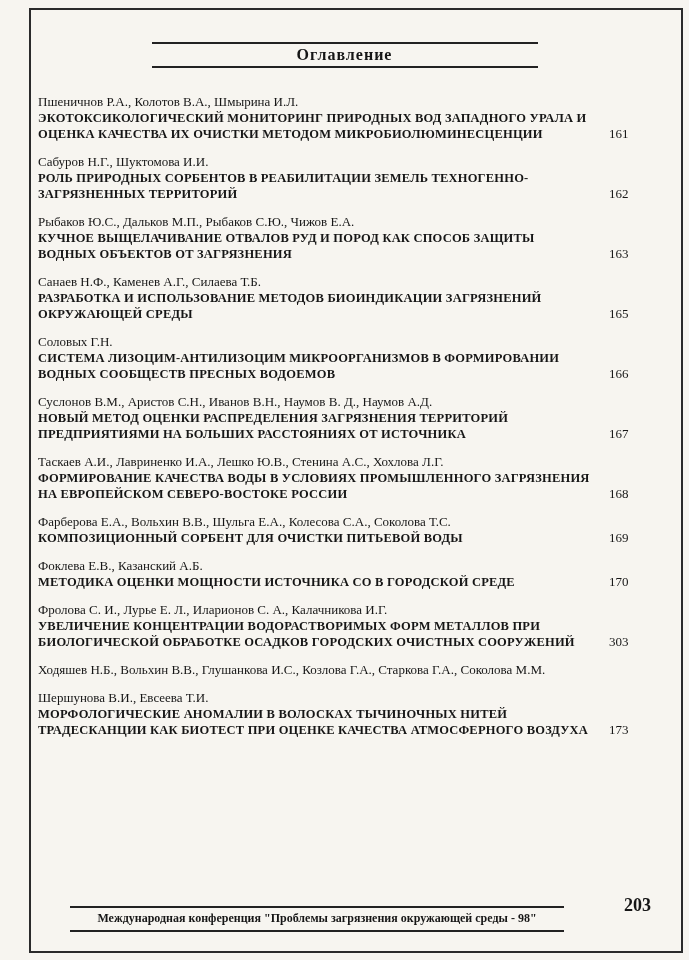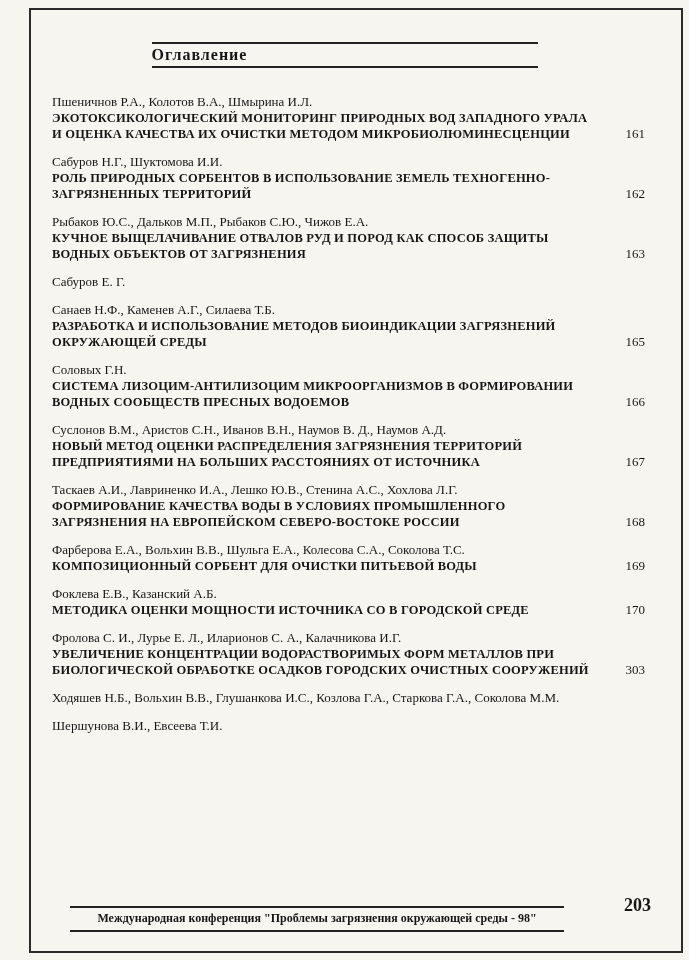--- a/index.html
+++ b/index.html
@@ -29,57 +29,56 @@
   .rule {
     height: 2px;
     background: #222;
   }
   .toc-header {
     position: absolute;
     top: 42px;
     left: 50%;
     transform: translateX(-50%);
     width: 386px;
-    text-align: left;
+    text-align: center;
   }
   .toc-header h1 {
     margin: 2px 0;
     font-size: 16px;
     font-weight: bold;
     letter-spacing: 1px;
   }
   .toc-list {
     position: absolute;
     top: 94px;
     left: 38px;
     right: 44px;
   }
   .entry {
     margin-bottom: 12px;
-    margin-left: 14px;
   }
   .authors {
     font-size: 13px;
     line-height: 16px;
   }
   .title-row {
     display: flex;
     align-items: flex-end;
   }
   .entry-title {
     flex: 1;
     padding-right: 14px;
     font-size: 12.5px;
     font-weight: bold;
     line-height: 16px;
     letter-spacing: 0.2px;
   }
   .entry-page {
     width: 36px;
-    text-align: right;
+    text-align: left;
     font-size: 13px;
     line-height: 16px;
   }
   .footer {
     position: absolute;
     bottom: 28px;
     left: 70px;
     width: 494px;
     text-align: center;
   }
@@ -114,35 +113,34 @@
     <div class="authors">Пшеничнов Р.А., Колотов В.А., Шмырина И.Л.</div>
     <div class="title-row">
       <div class="entry-title">ЭКОТОКСИКОЛОГИЧЕСКИЙ МОНИТОРИНГ ПРИРОДНЫХ ВОД ЗАПАДНОГО УРАЛА И ОЦЕНКА КАЧЕСТВА ИХ ОЧИСТКИ МЕТОДОМ МИКРОБИОЛЮМИНЕСЦЕНЦИИ</div>
       <div class="entry-page">161</div>
     </div>
   </div>
 
   <div class="entry">
     <div class="authors">Сабуров Н.Г., Шуктомова И.И.</div>
     <div class="title-row">
-      <div class="entry-title">РОЛЬ ПРИРОДНЫХ СОРБЕНТОВ В ИСПОЛЬЗОВАНИЕ ЗЕМЕЛЬ ТЕХНОГЕННО-ЗАГРЯЗНЕННЫХ ТЕРРИТОРИЙ</div>
+      <div class="entry-title">РОЛЬ ПРИРОДНЫХ СОРБЕНТОВ В РЕАБИЛИТАЦИИ ЗЕМЕЛЬ ТЕХНОГЕННО-ЗАГРЯЗНЕННЫХ ТЕРРИТОРИЙ</div>
       <div class="entry-page">162</div>
     </div>
   </div>
 
   <div class="entry">
     <div class="authors">Рыбаков Ю.С., Дальков М.П., Рыбаков С.Ю., Чижов Е.А.</div>
     <div class="title-row">
       <div class="entry-title">КУЧНОЕ ВЫЩЕЛАЧИВАНИЕ ОТВАЛОВ РУД И ПОРОД КАК СПОСОБ ЗАЩИТЫ ВОДНЫХ ОБЪЕКТОВ ОТ ЗАГРЯЗНЕНИЯ</div>
       <div class="entry-page">163</div>
     </div>
   </div>
 
   <div class="entry">
-    <div class="authors">Сабуров Е. Г.</div>
   </div>
 
   <div class="entry">
     <div class="authors">Санаев Н.Ф., Каменев А.Г., Силаева Т.Б.</div>
     <div class="title-row">
       <div class="entry-title">РАЗРАБОТКА И ИСПОЛЬЗОВАНИЕ МЕТОДОВ БИОИНДИКАЦИИ ЗАГРЯЗНЕНИЙ ОКРУЖАЮЩЕЙ СРЕДЫ</div>
       <div class="entry-page">165</div>
     </div>
   </div>
 
@@ -193,20 +191,24 @@
       <div class="entry-page">303</div>
     </div>
   </div>
 
   <div class="entry">
     <div class="authors">Ходяшев Н.Б., Вольхин В.В., Глушанкова И.С., Козлова Г.А., Старкова Г.А., Соколова М.М.</div>
   </div>
 
   <div class="entry">
     <div class="authors">Шершунова В.И., Евсеева Т.И.</div>
+    <div class="title-row">
+      <div class="entry-title">МОРФОЛОГИЧЕСКИЕ АНОМАЛИИ В ВОЛОСКАХ ТЫЧИНОЧНЫХ НИТЕЙ ТРАДЕСКАНЦИИ КАК БИОТЕСТ ПРИ ОЦЕНКЕ КАЧЕСТВА АТМОСФЕРНОГО ВОЗДУХА</div>
+      <div class="entry-page">173</div>
+    </div>
   </div>
 </main>
 
   <footer class="footer">
     <div class="rule"></div>
     <div class="footer-text">Международная конференция "Проблемы загрязнения окружающей среды - 98"</div>
     <div class="rule"></div>
   </footer>
 
   <div class="page-number">203</div>

